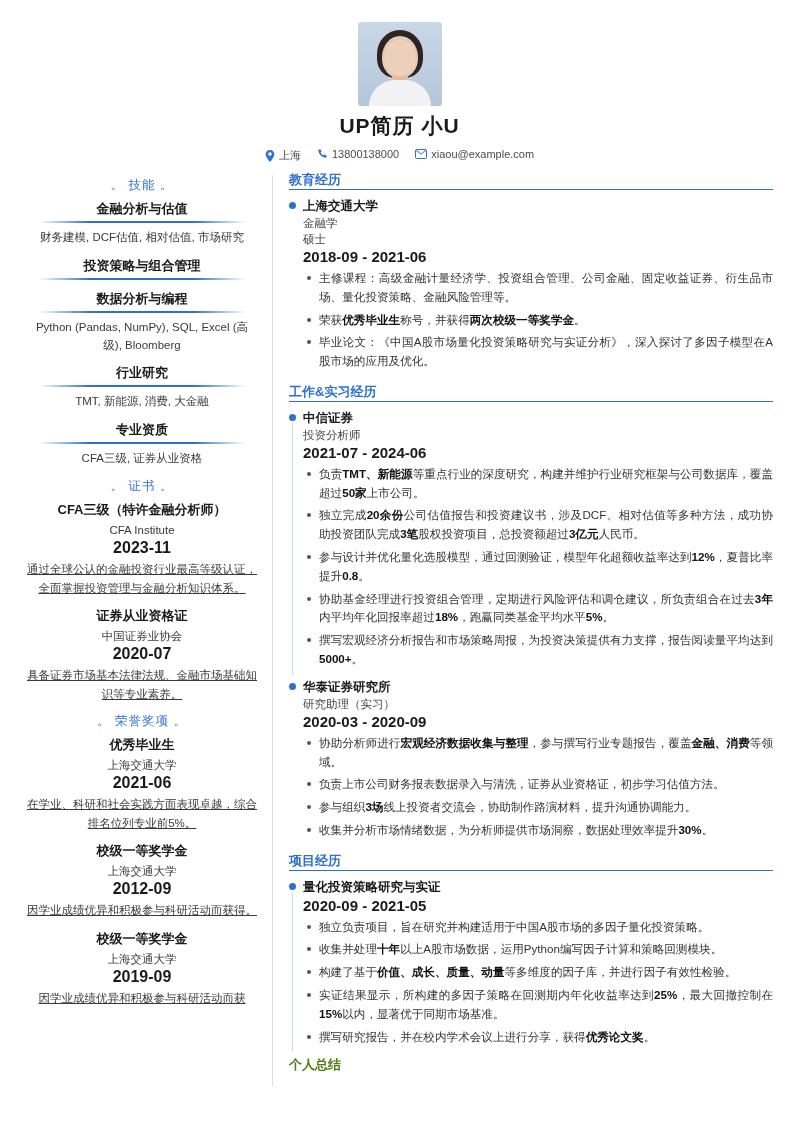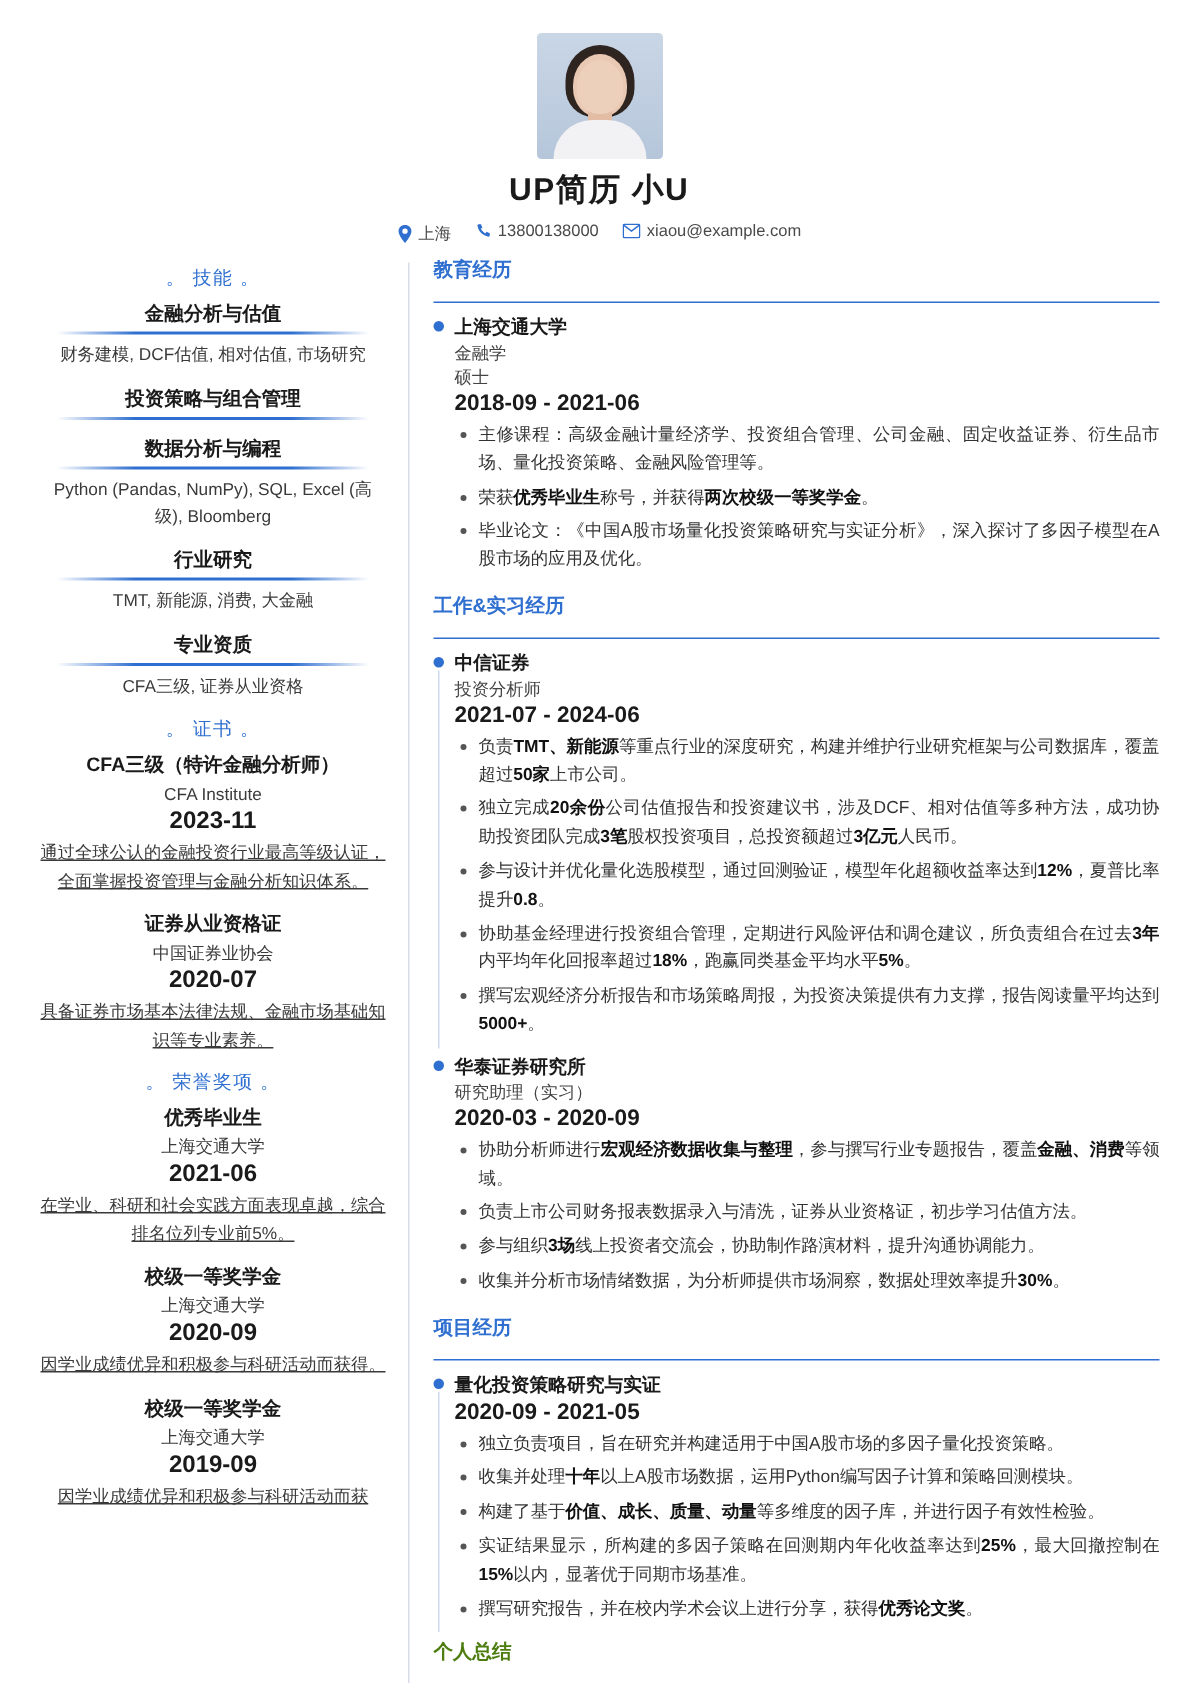--- a/index.html
+++ b/index.html
@@ -171,21 +171,21 @@
     text-decoration: underline;
   }
   
   .sec {
     margin-bottom: 12px;
   }
   .sec-head {
     color: #2f6fd0;
     font-size: 13px;
     font-weight: bold;
-    padding-bottom: 12px;
+    padding-bottom: 0;
     border-bottom: 1.5px solid #2f6fd0;
     margin-bottom: 8px;
   }
   .entry {
     position: relative;
     padding-left: 14px;
     margin-bottom: 10px;
   }
   .entry:before {
     content: "";
@@ -349,21 +349,21 @@
 
       <div class="l-block">
         <div class="l-sub">优秀毕业生</div>
         <div class="l-org">上海交通大学</div>
         <div class="l-date">2021-06</div>
         <div class="l-desc">在学业、科研和社会实践方面表现卓越，综合排名位列专业前5%。</div>
       </div>
       <div class="l-block">
         <div class="l-sub">校级一等奖学金</div>
         <div class="l-org">上海交通大学</div>
-        <div class="l-date">2020-09</div>
+        <div class="l-date">2012-09</div>
         <div class="l-desc">因学业成绩优异和积极参与科研活动而获得。</div>
       </div>
       <div class="l-block">
         <div class="l-sub">校级一等奖学金</div>
         <div class="l-org">上海交通大学</div>
         <div class="l-date">2019-09</div>
         <div class="l-desc">因学业成绩优异和积极参与科研活动而获</div>
       </div>
 
     </div>

